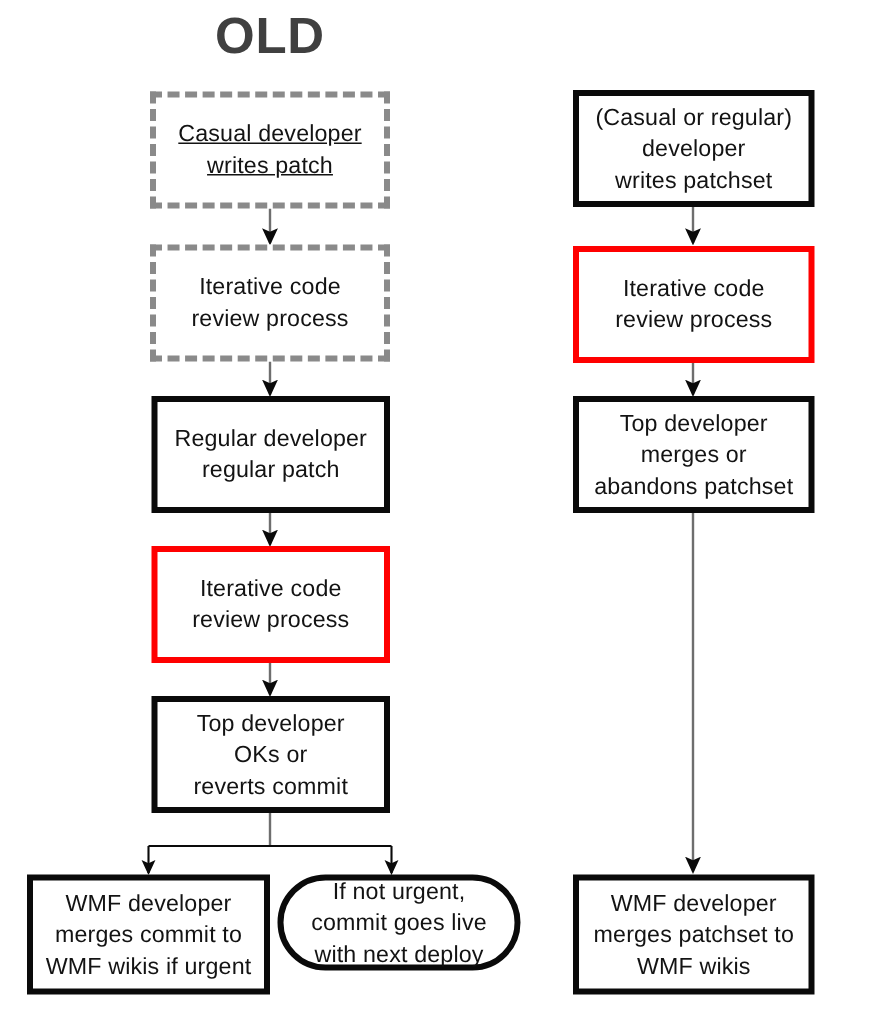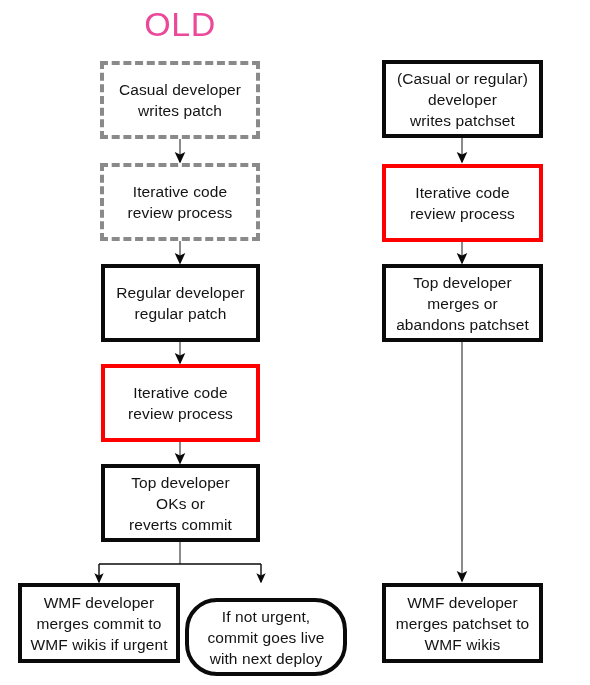--- a/index.html
+++ b/index.html
@@ -16,22 +16,22 @@
   }
   #canvas {
     position: absolute;
     left: 0; top: 0;
     width: 590px;
     height: 685px;
   }
   .col-title {
     position: absolute;
     font-size: 34px;
-    font-weight: 400;
-    color: #ec4899;
+    font-weight: 700;
+    color: #404040;
     letter-spacing: 0.5px;
     text-align: center;
     white-space: nowrap;
     line-height: 40px;
   }
   .node {
     position: absolute;
     box-sizing: border-box;
     background: #ffffff;
     display: flex;
@@ -96,21 +96,21 @@
     <g stroke="#6e6e6e" stroke-width="1.6" fill="none" marker-end="url(#arrowhead)">
       <line x1="462" y1="138" x2="462" y2="162"></line>
       <line x1="462" y1="242" x2="462" y2="263"></line>
       <line x1="462" y1="342" x2="462" y2="581"></line>
     </g>
   </svg>
 
   <div class="col-title" style="left:110px; top:4px; width:140px;">OLD</div>
 
 
-  <div class="node dashed" style="left:100px; top:61px; width:160px; height:78px;">
+  <div class="node dashed" style="left:100px; top:61px; width:160px; height:78px;text-decoration:underline;">
     <span class="node-text">Casual developer
 writes patch</span>
   </div>
 
   <div class="node dashed" style="left:100px; top:163px; width:160px; height:78px;">
     <span class="node-text">Iterative code
 review process</span>
   </div>
 
   <div class="node solid" style="left:101px; top:264px; width:159px; height:78px;">
@@ -128,21 +128,21 @@
 OKs or
 reverts commit</span>
   </div>
 
   <div class="node solid" style="left:18px; top:583px; width:162px; height:80px;">
     <span class="node-text">WMF developer
 merges commit to
 WMF wikis if urgent</span>
   </div>
 
-  <div class="node solid" style="left:185px; top:598px; width:162px; height:78px;border-radius:32px;">
+  <div class="node solid" style="left:185px; top:583px; width:162px; height:64px;border-radius:32px;">
     <span class="node-text">If not urgent,
 commit goes live
 with next deploy</span>
   </div>
 
   <div class="node solid" style="left:382px; top:60px; width:161px; height:78px;">
     <span class="node-text">(Casual or regular)
 developer
 writes patchset</span>
   </div>

